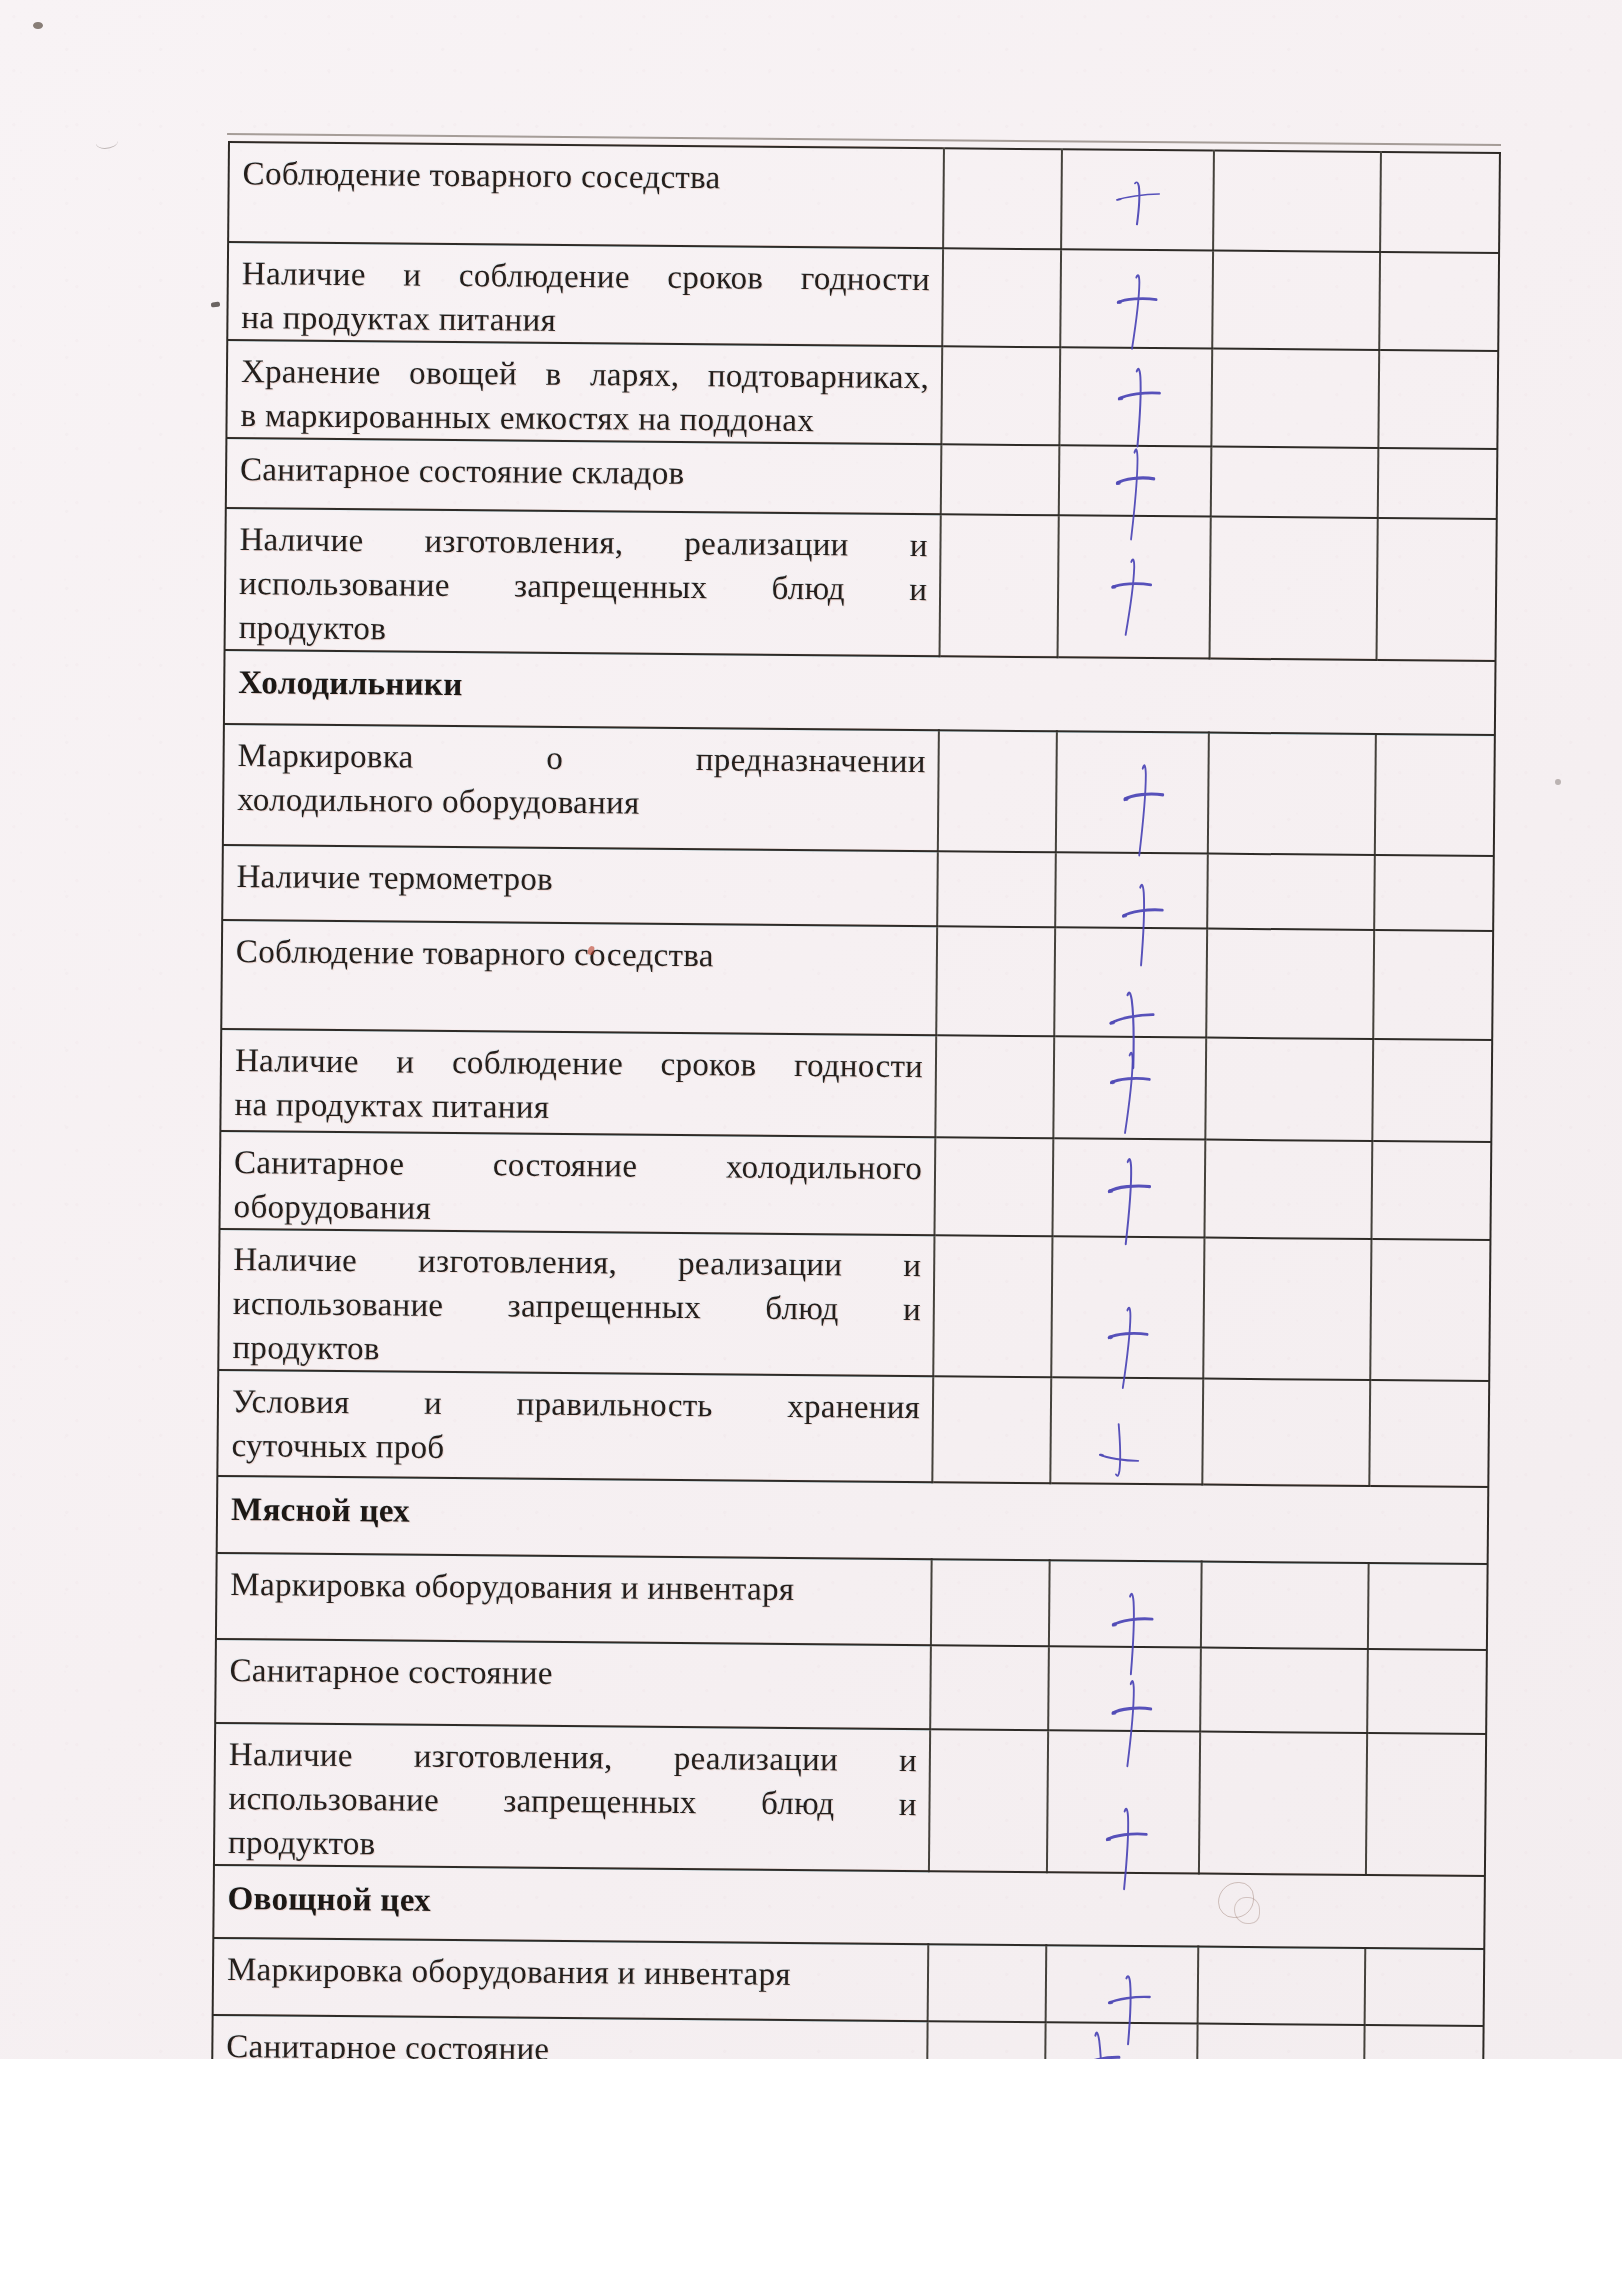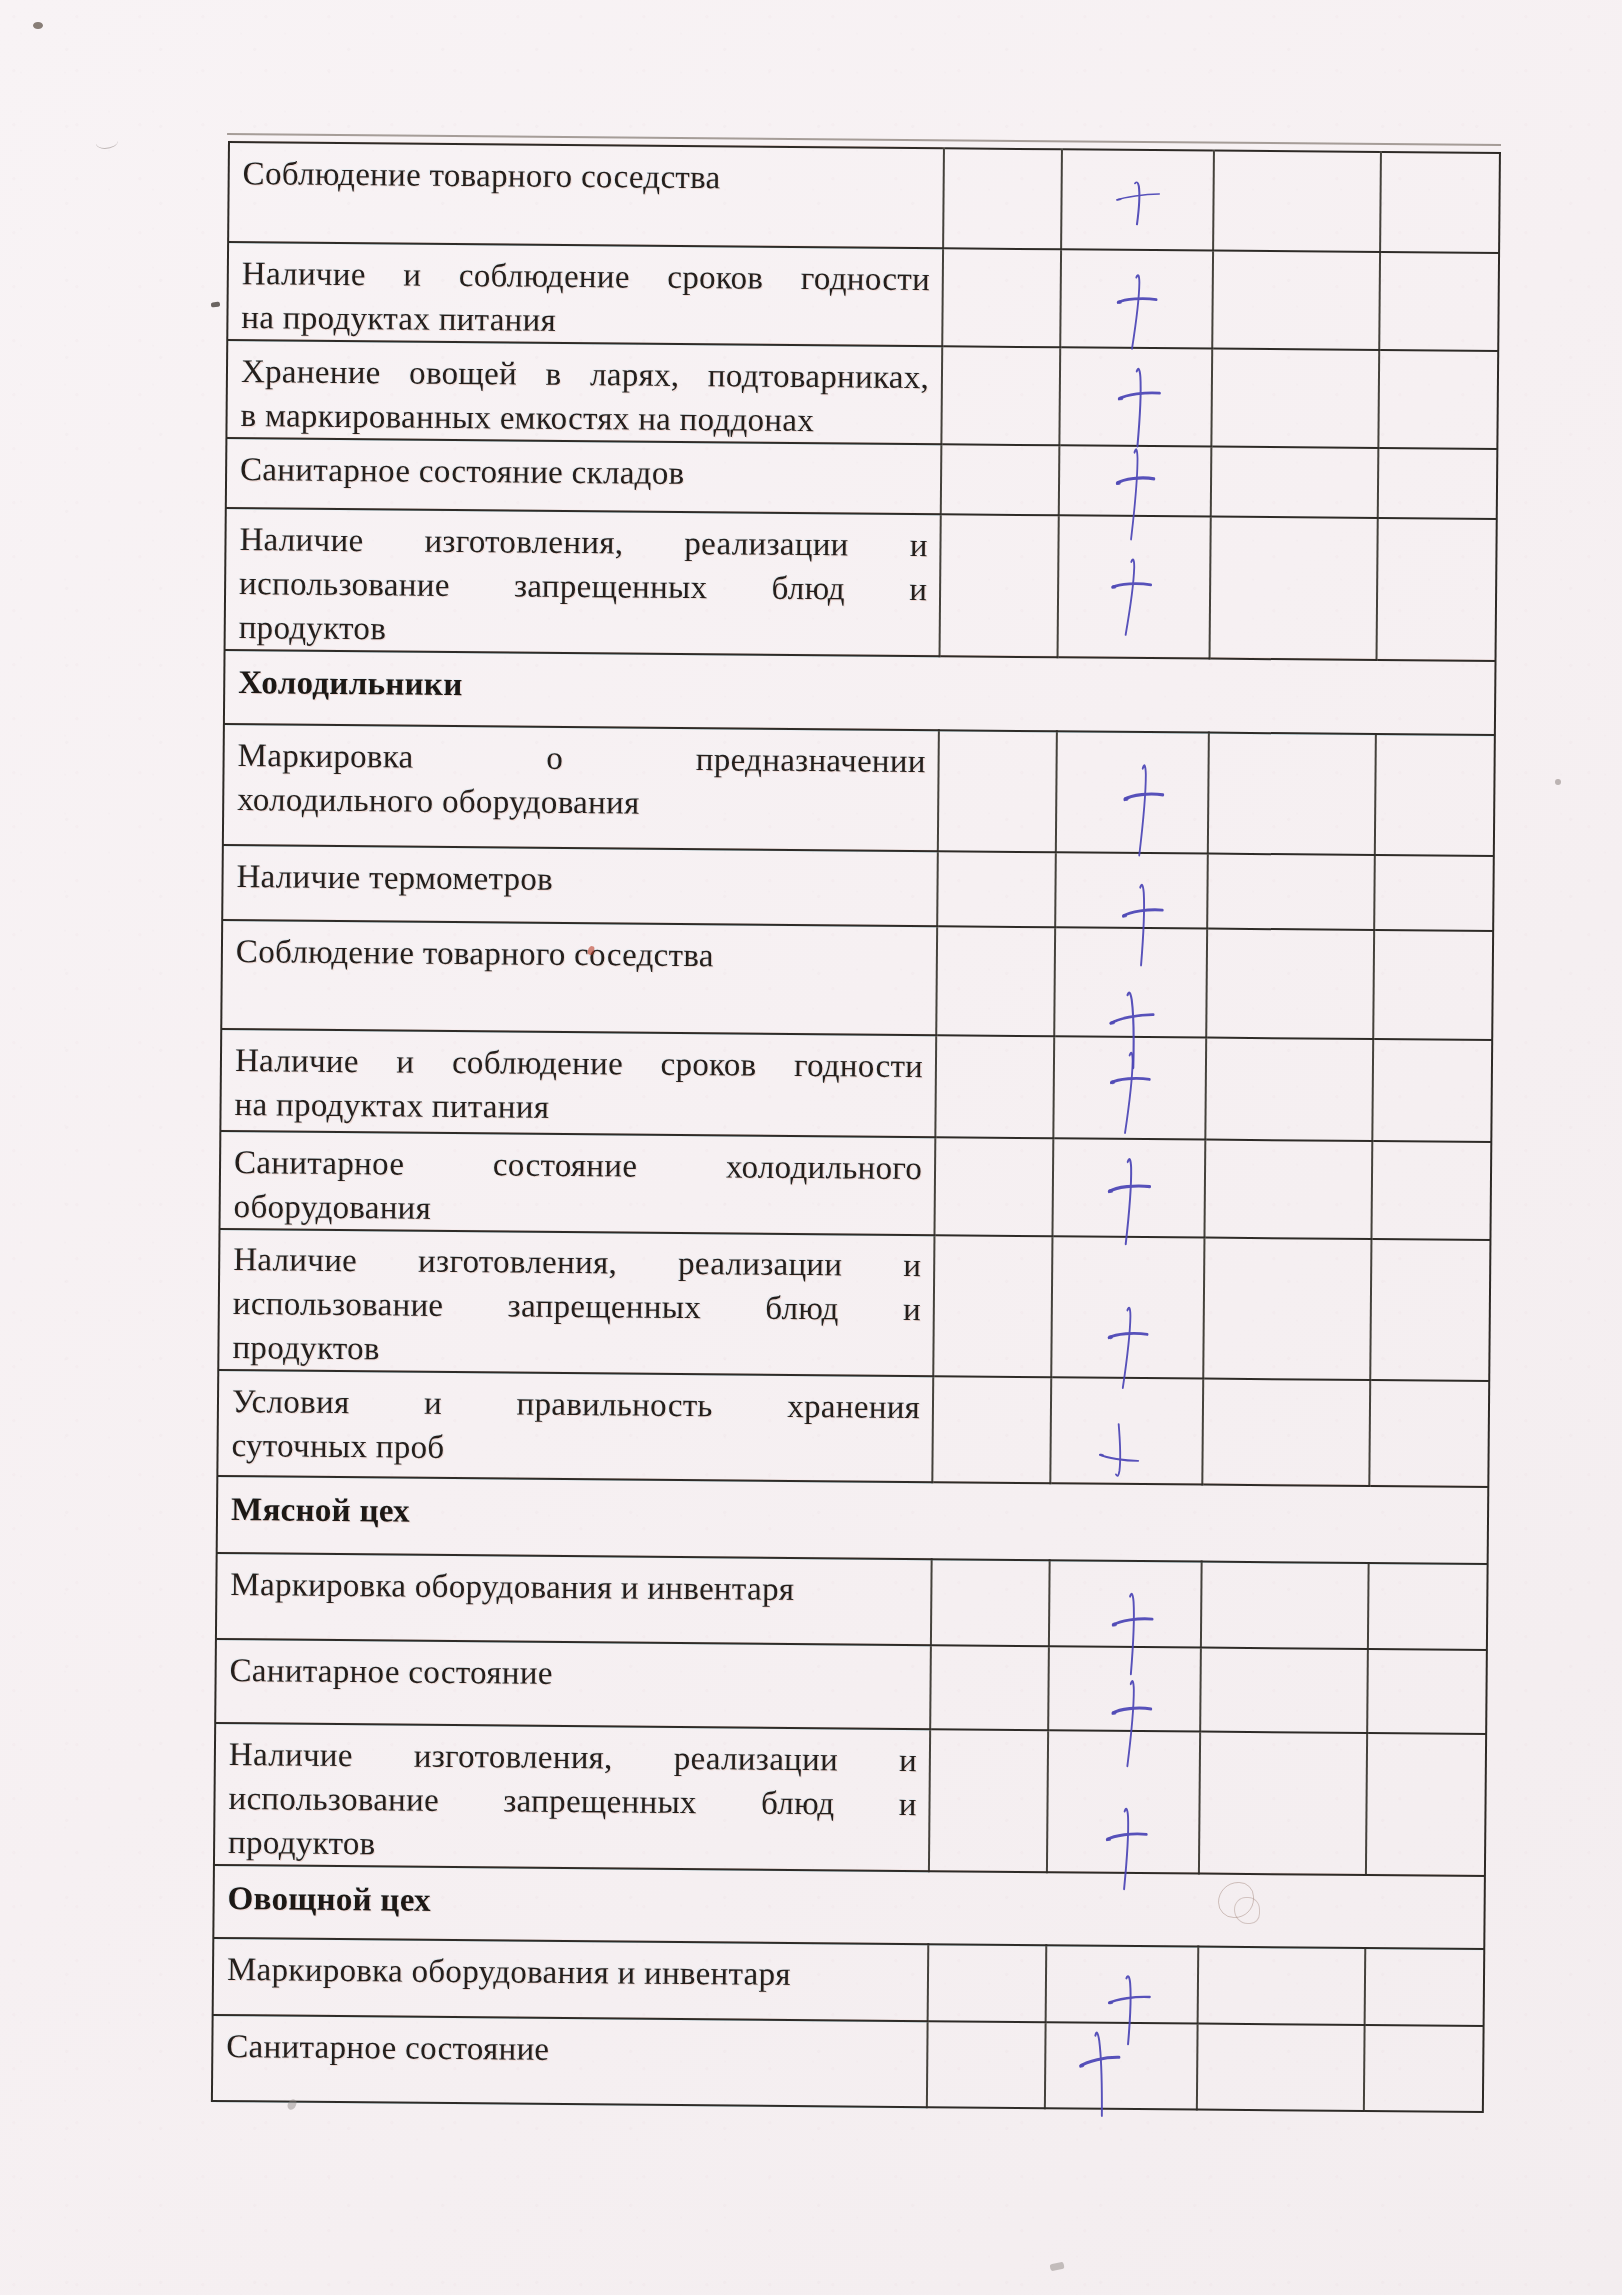--- a/index.html
+++ b/index.html
@@ -1,20 +1,20 @@
 <!DOCTYPE html>
 <html style="font-size:10.5px"><head>
 <meta charset="utf-8">
 <style>
   html,body{margin:0;padding:0;}
   body{width:1623px;height:2295px;overflow:hidden;}
 
   
   .page{
-    position:relative;width:1623px;height:2295px;overflow:hidden;
+    position:relative;width:1623px;height:2059px;overflow:hidden;
     background-color:#f6f0f2;
     background-image:
       radial-gradient(circle at 22% 31%, rgba(216,184,194,.07) 0 1.3px, transparent 2px),
       radial-gradient(circle at 71% 64%, rgba(196,168,178,.06) 0 1.3px, transparent 2px),
       radial-gradient(circle at 48% 86%, rgba(206,178,186,.05) 0 0.7px, transparent 1.3px),
       linear-gradient(133deg,#f8f3f5 0%,#f6f0f2 48%,#f3edef 100%);
     background-size:63px 54px,94px 77px,44px 39px,100% 100%;
     font-family:"Liberation Serif","DejaVu Serif",serif;
   }
 

